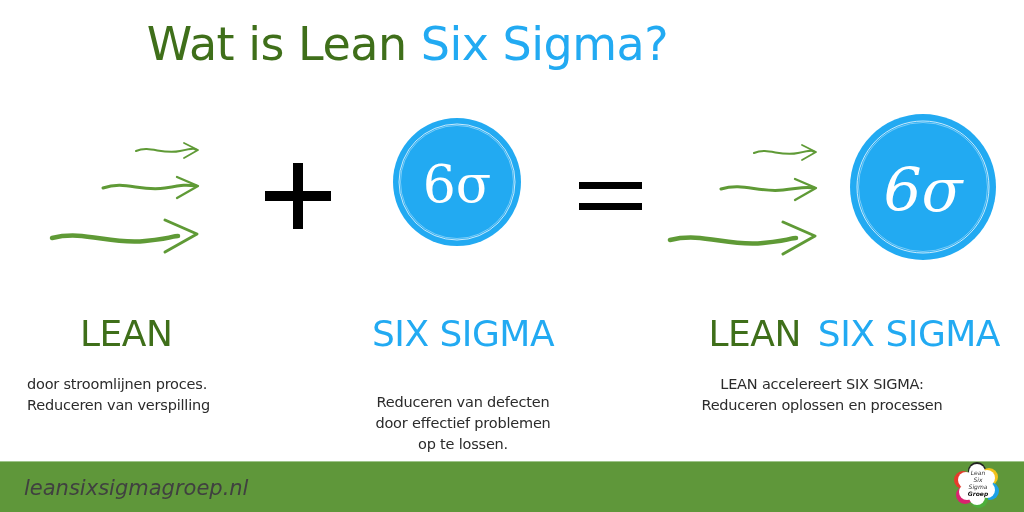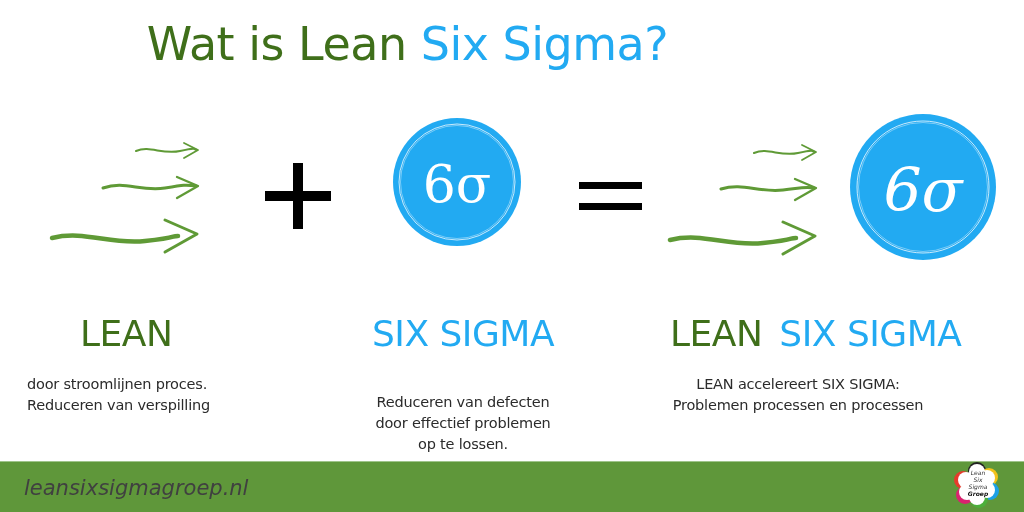--- a/index.html
+++ b/index.html
@@ -96,27 +96,27 @@
   <span>Reduceren van verspilling</span>
 </div>
 
 <div class="abs heading blue" style="left:340px;top:312px;width:246px;text-align:center">SIX SIGMA</div>
 <div class="abs desc" style="left:343px;top:392px;width:240px;text-align:center">
   <span>Reduceren van defecten</span>
   <span>door effectief problemen</span>
   <span>op te lossen.</span>
 </div>
 
-<div class="abs heading" style="left:670px;top:312px;width:330px;text-align:left">
+<div class="abs heading" style="left:670px;top:312px;width:330px;text-align:right">
   <span class="green">LEAN</span>
   <span class="blue" style="margin-left:6px">SIX SIGMA</span>
 </div>
-<div class="abs desc" style="left:658px;top:374px;width:280px;text-align:center">
+<div class="abs desc" style="left:682px;top:374px;width:280px;text-align:center">
   <span>LEAN accelereert SIX SIGMA:</span>
-  <span>Problemen processen en processen</span>
+  <span>Reduceren oplossen en processen</span>
 </div>
 
 <div class="abs footer"></div>
 <a class="abs footer-link" href="#">leansixsigmagroep.nl</a>
 
 <svg class="abs" style="left:954px;top:462px" width="46" height="46" viewBox="0 0 46 46">
   <g>
     <circle cx="23" cy="9" r="9" fill="#222222"></circle>
     <circle cx="35" cy="15" r="9" fill="#f2c21b"></circle>
     <circle cx="36" cy="29" r="9" fill="#1aa0e6"></circle>

